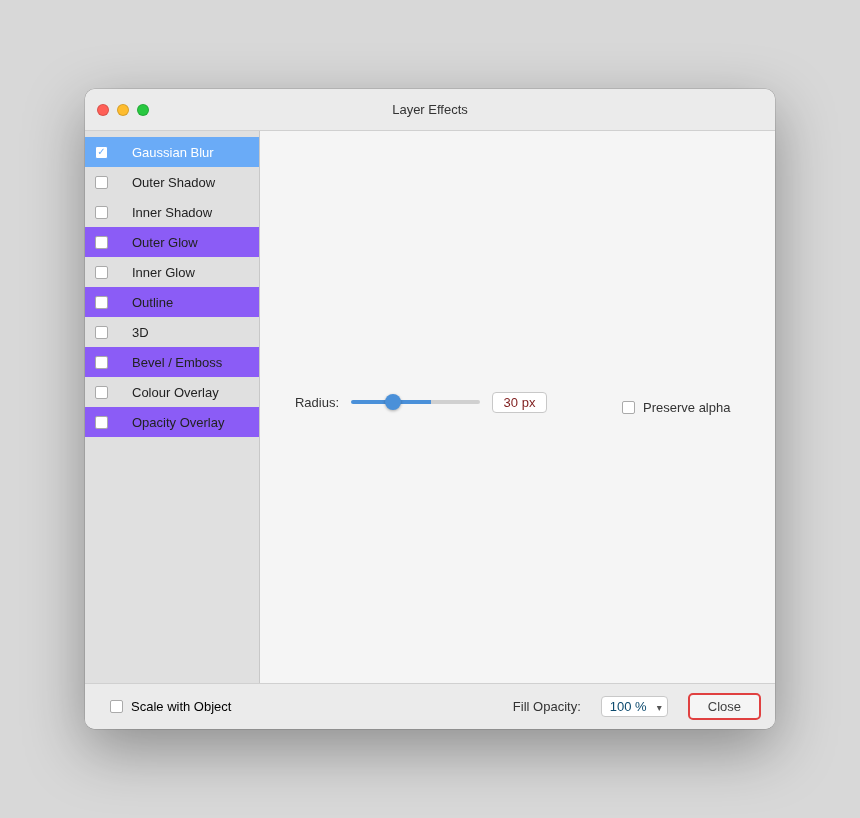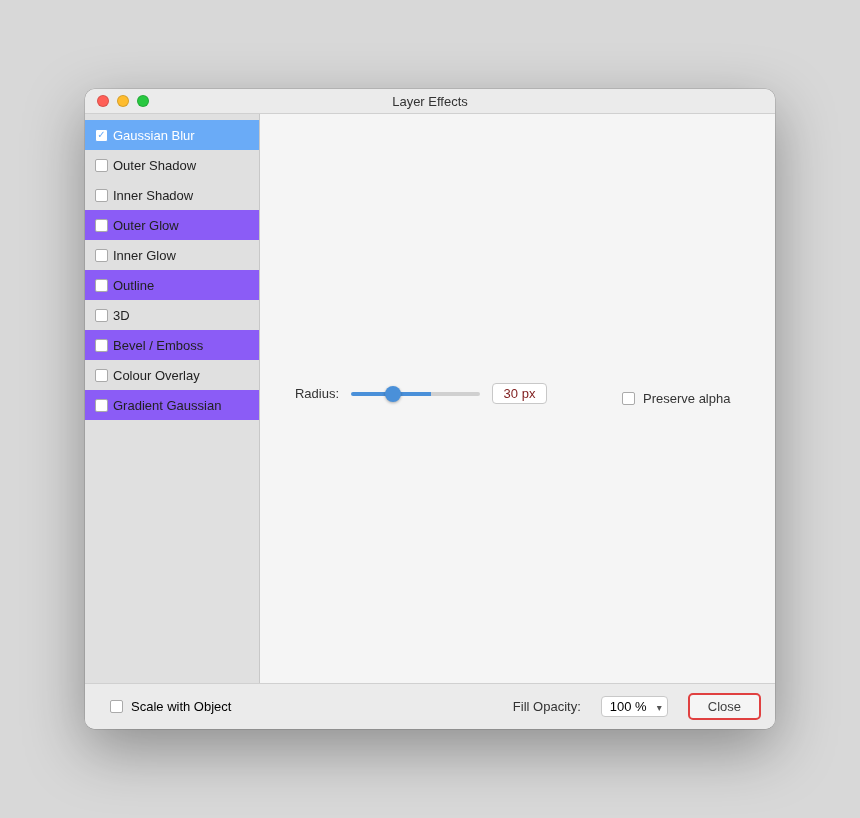--- a/index.html
+++ b/index.html
@@ -22,21 +22,21 @@
       width: 690px;
       height: 640px;
       display: flex;
       flex-direction: column;
       overflow: hidden;
     }
 
     .titlebar {
       background: #ebebeb;
       border-bottom: 1px solid #d0d0d0;
-      height: 25px;
+      height: 42px;
       display: flex;
       align-items: center;
       justify-content: center;
       position: relative;
       border-radius: 10px 10px 0 0;
       flex-shrink: 0;
     }
 
     .window-controls {
       position: absolute;
@@ -77,21 +77,21 @@
       flex-direction: column;
       padding: 6px 0;
       flex-shrink: 0;
     }
 
     .sidebar-item {
       display: flex;
       align-items: center;
       padding: 5px 10px;
       cursor: pointer;
-      gap: 5px;
+      gap: 24px;
       min-height: 30px;
     }
 
     .sidebar-item.active {
       background: #6aabf7;
     }
 
     .sidebar-item.active .item-label {
       color: #fff;
     }
@@ -224,21 +224,21 @@
       font-size: 13px;
       color: #333;
     }
 
     .fill-opacity-select {
       background: #fff;
       border: 1px solid #c8c8c8;
       border-radius: 4px;
       padding: 2px 20px 2px 8px;
       font-size: 13px;
-      color: #000000;
+      color: #0c4a6e;
       appearance: none;
       -webkit-appearance: none;
       cursor: pointer;
       position: relative;
     }
 
     .select-wrapper {
       position: relative;
       display: inline-block;
     }
@@ -342,21 +342,21 @@
         <span class="item-label">Bevel / Emboss</span>
       </div>
 
       <div class="sidebar-item">
         <div class="item-checkbox"></div>
         <span class="item-label">Colour Overlay</span>
       </div>
 
       <div class="sidebar-item alt-bg">
         <div class="item-checkbox"></div>
-        <span class="item-label">Gradient Gaussian</span>
+        <span class="item-label">Opacity Overlay</span>
       </div>
     </div>
 
     <div class="main-content">
 
       <div class="radius-row">
         <span class="radius-label">Radius:</span>
         <div class="slider-container">
           <input type="range" min="0" max="100" value="30" style="width: 100%; cursor: pointer;">
         </div>

